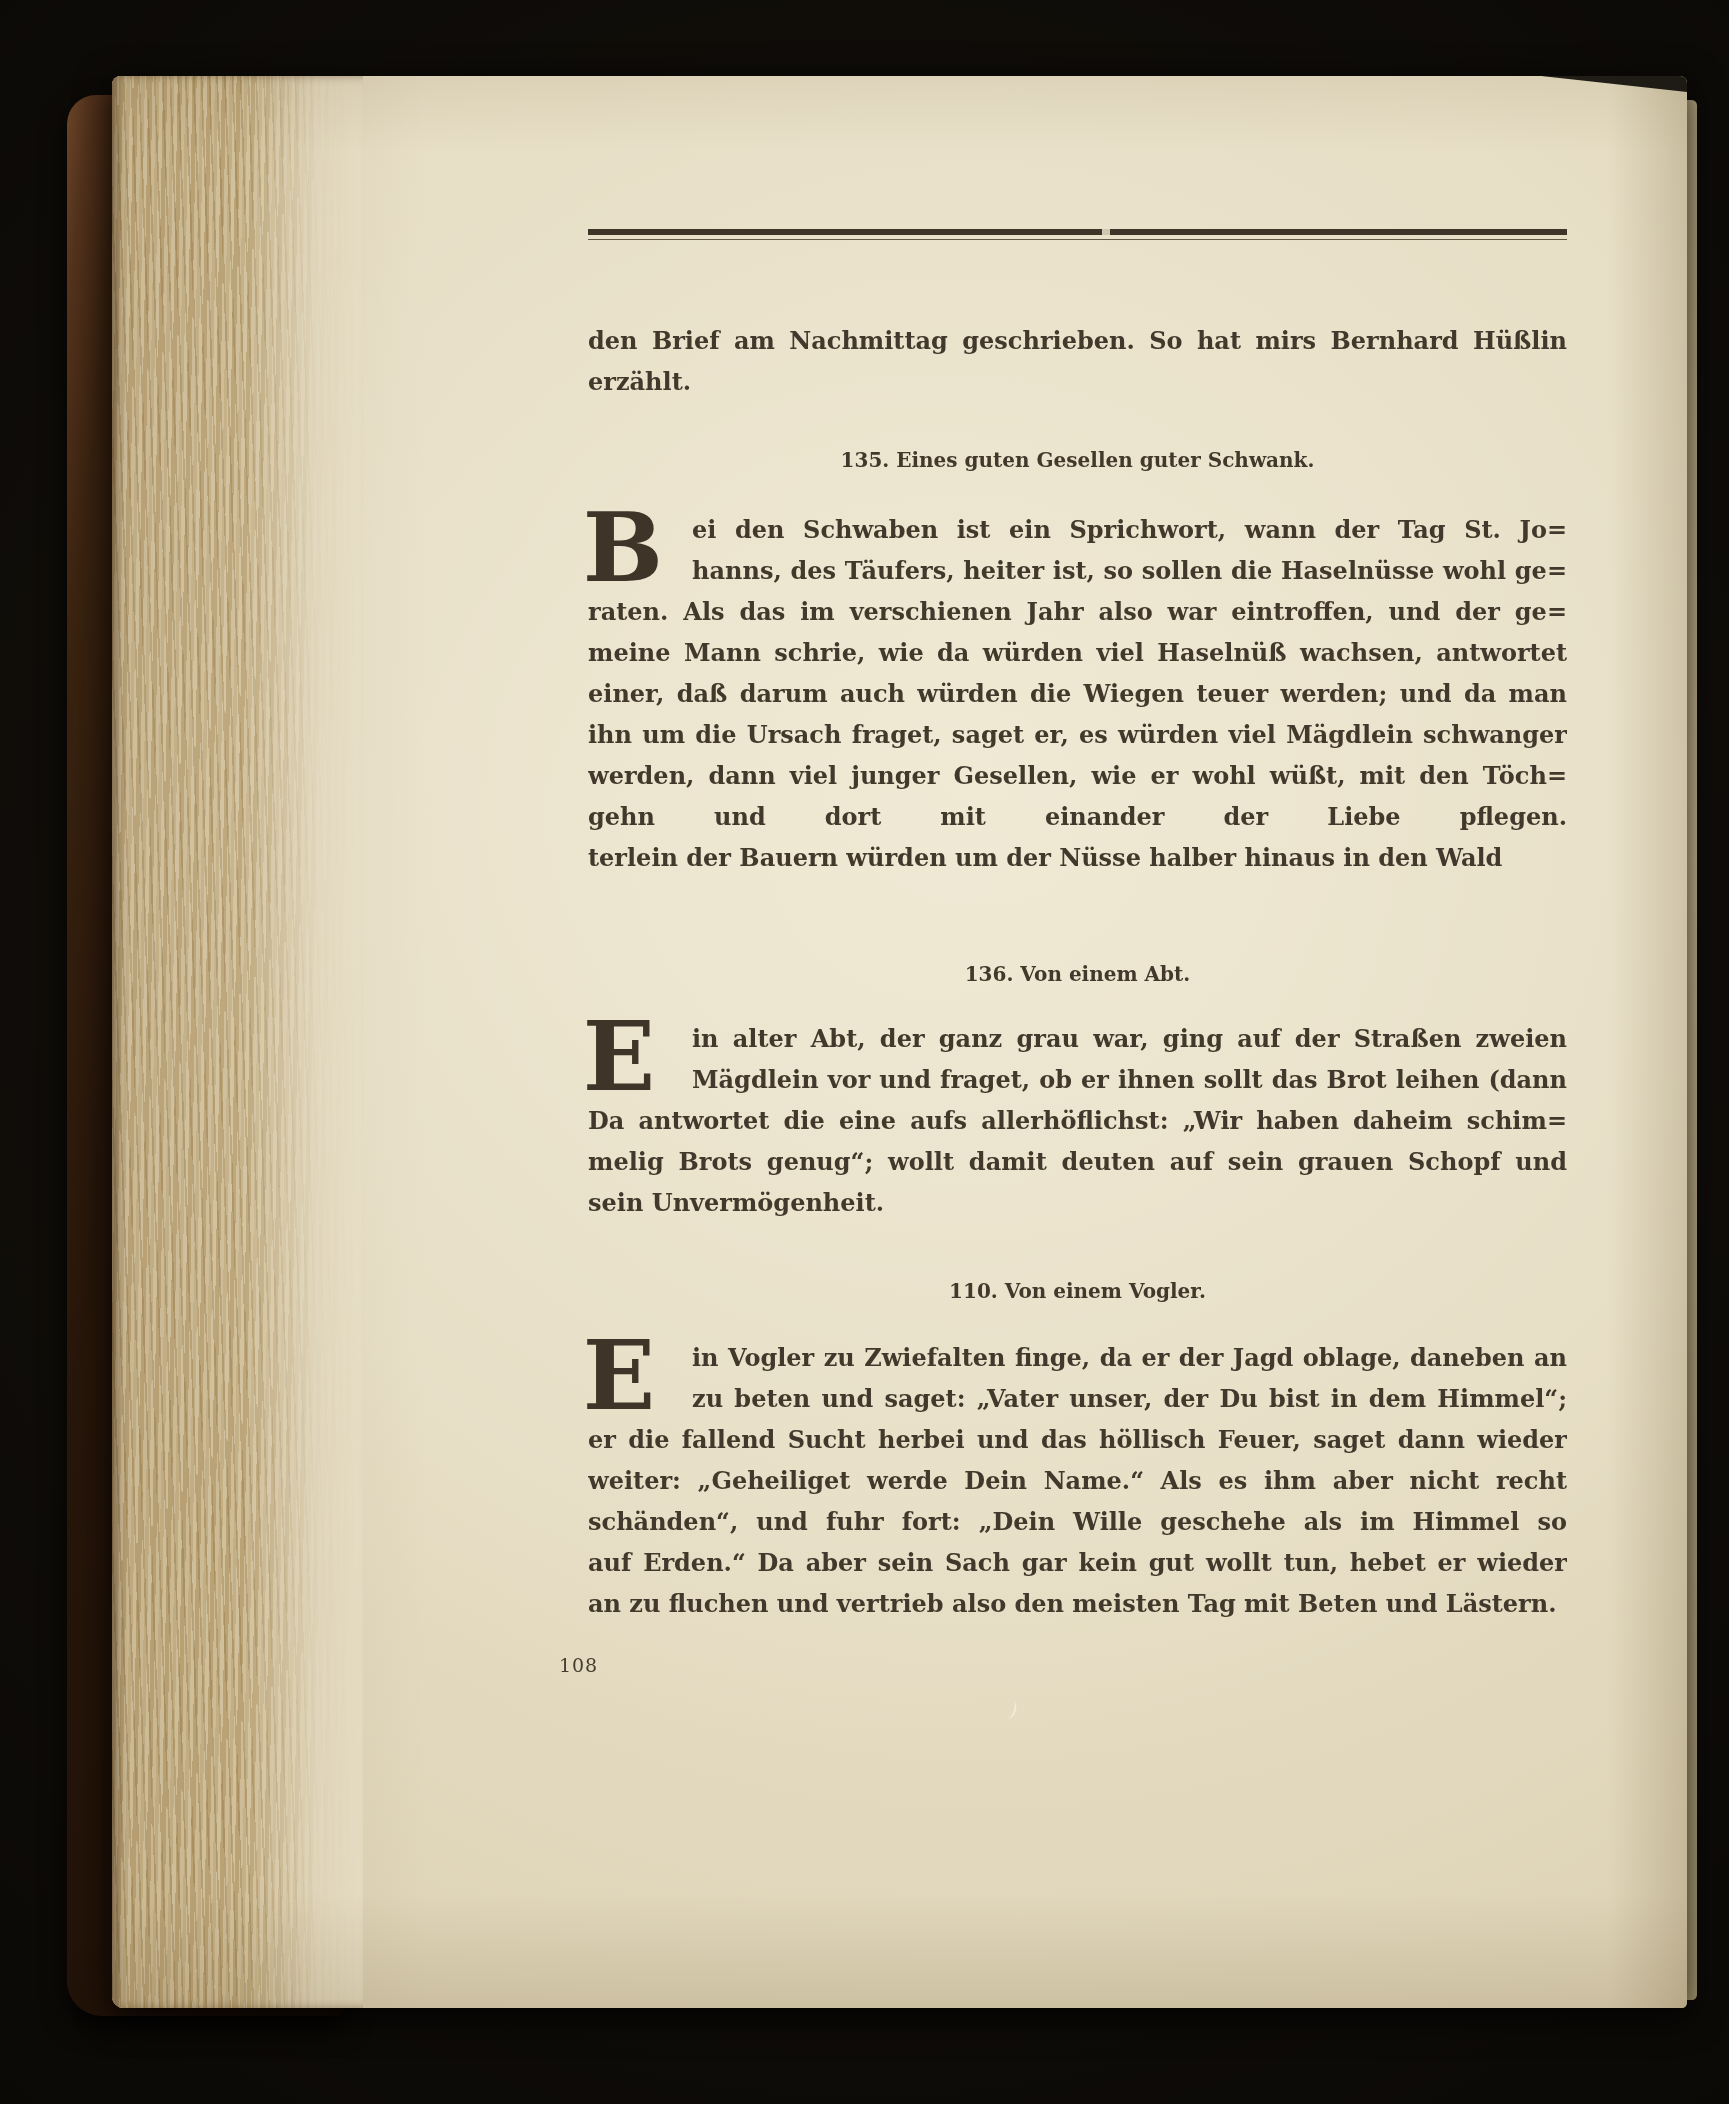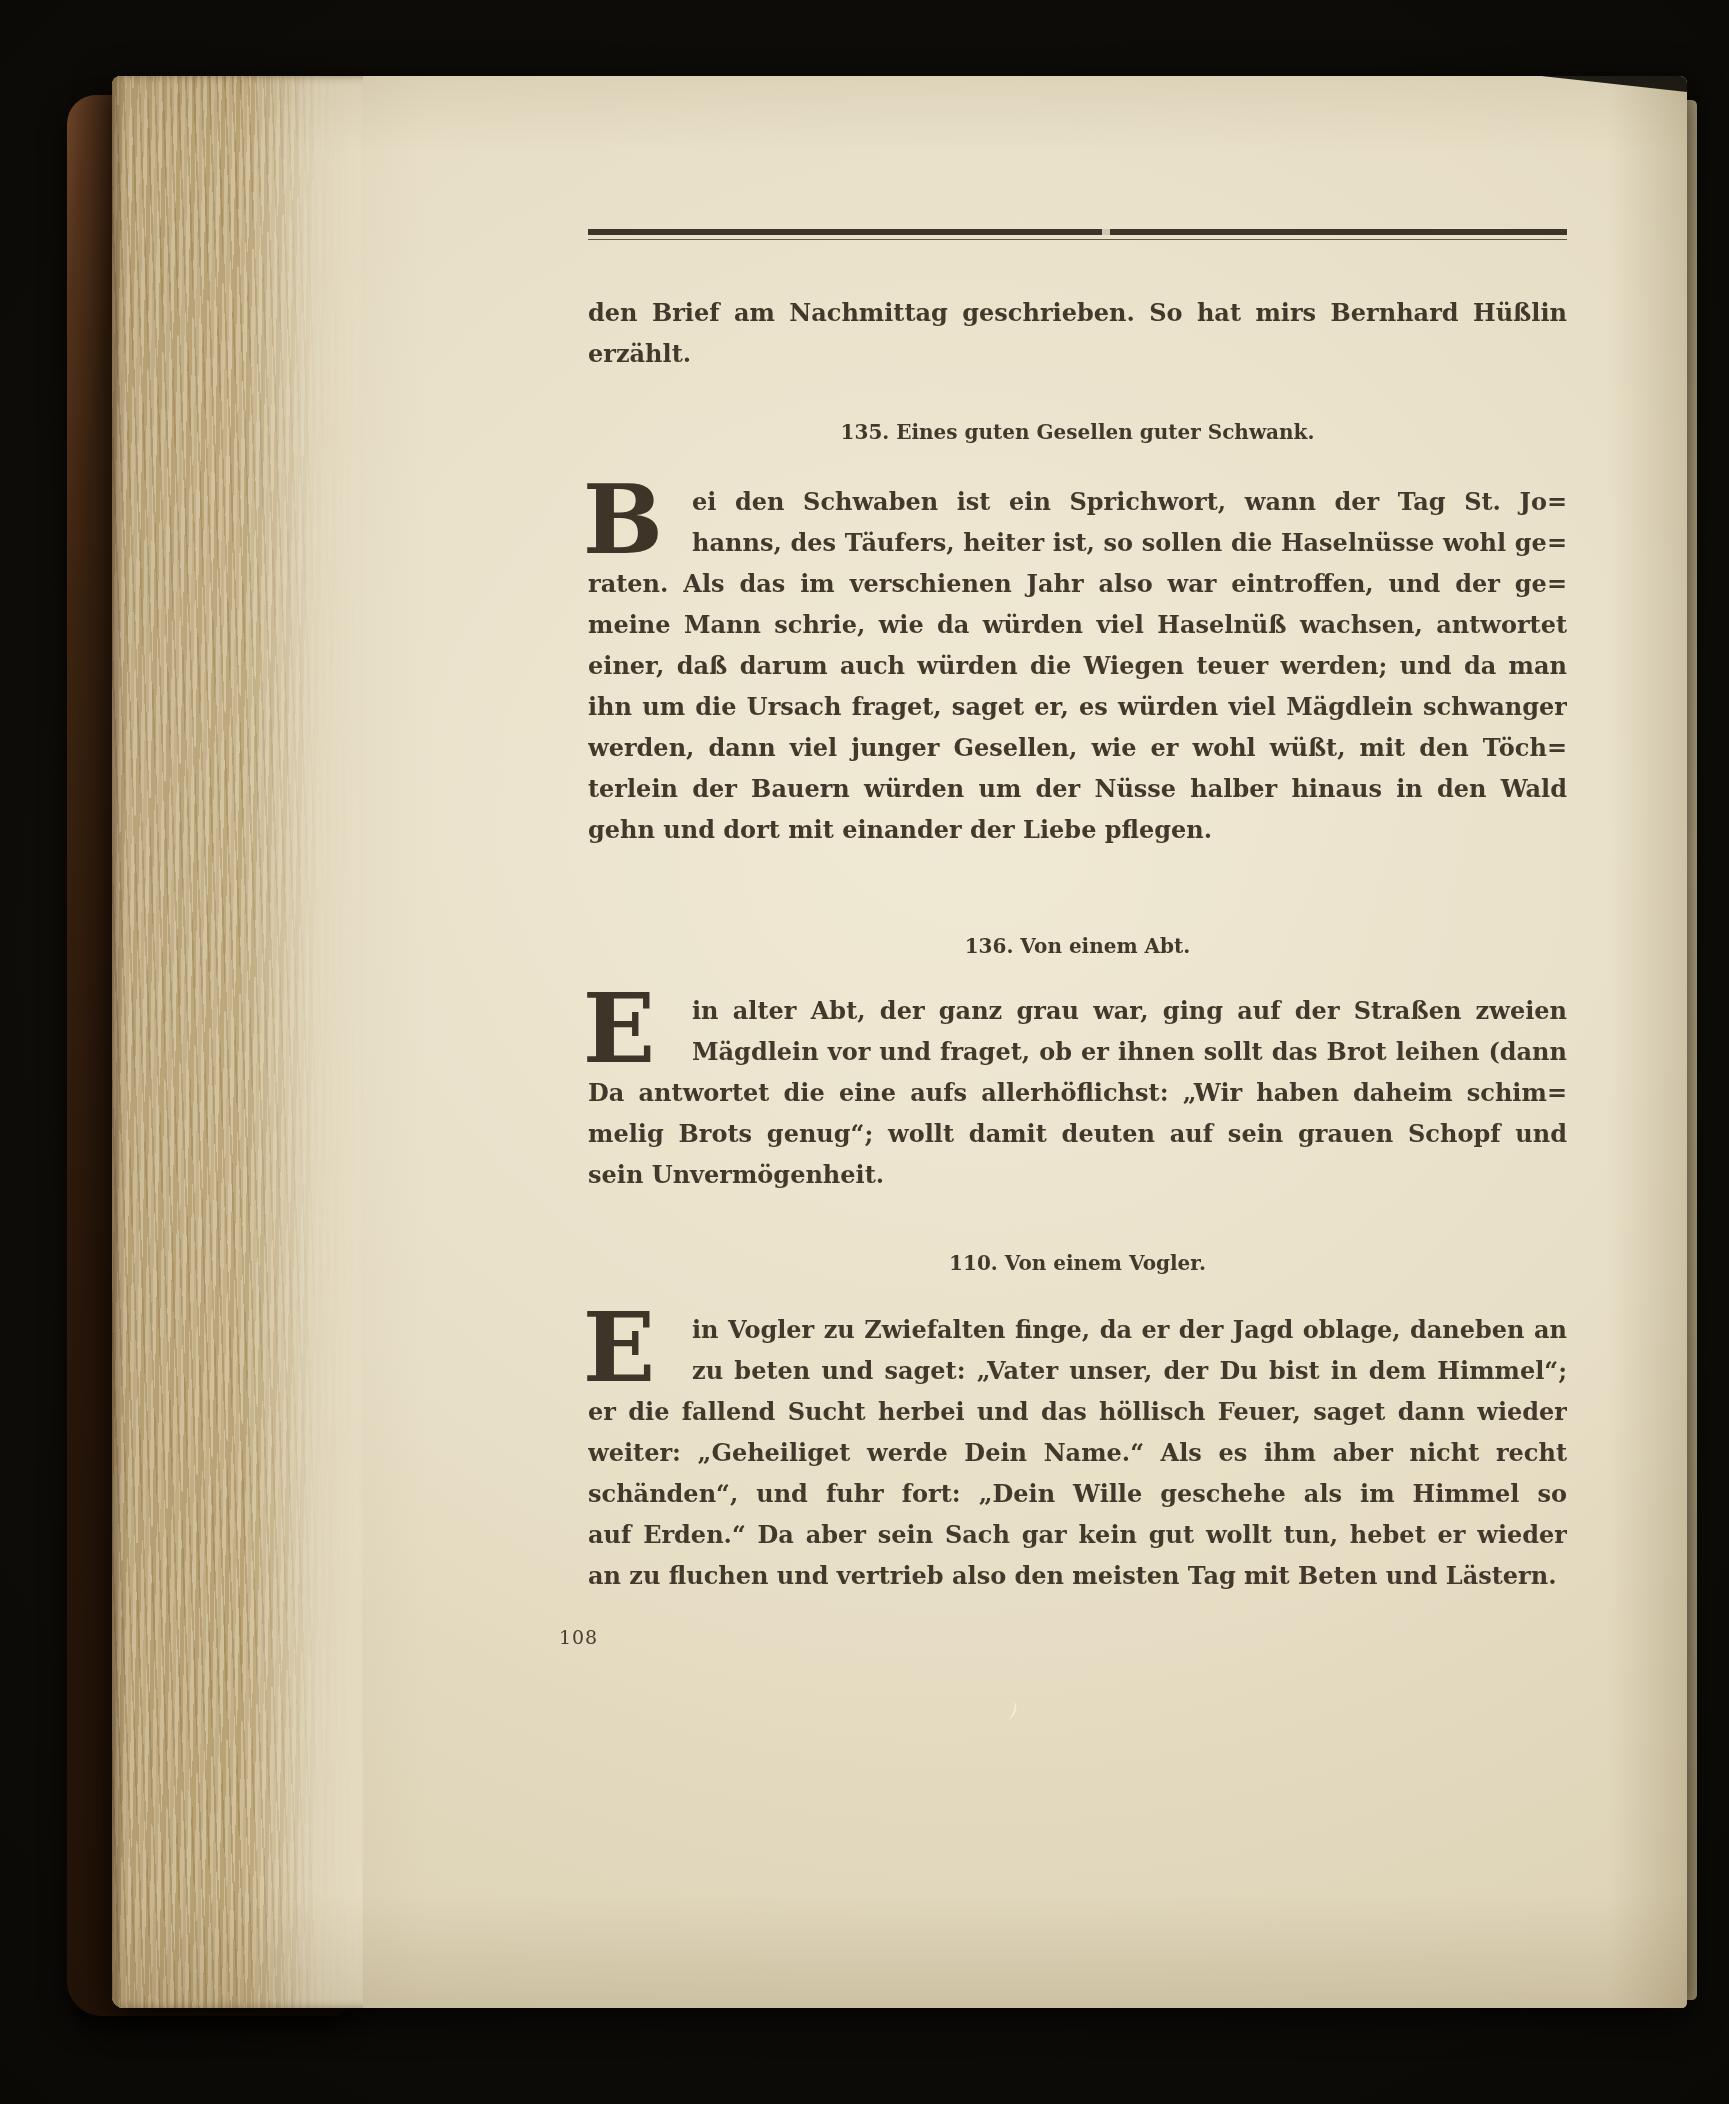--- a/index.html
+++ b/index.html
@@ -102,41 +102,41 @@
       <div class="corner-wedge"></div>
       <div class="paper-flaw"></div>
 
       <div class="content">
 
         <div class="rule">
           <div class="bar"></div>
           <div class="thin"></div>
         </div>
 
-        <div class="para" style="margin-top:52px">
+        <div class="para" style="margin-top:80px">
           <div class="lines">
               <div>den Brief am Nachmittag geschrieben. So hat mirs Bernhard Hüßlin</div>
               <div>erzählt.</div>
             </div>
         </div>
 
         <div class="heading" style="margin-top:38px">135. Eines guten Gesellen guter Schwank.</div>
 
         <div class="para dc" style="margin-top:29px">
           <span class="cap">B</span>
           <div class="lines">
               <div>ei den Schwaben ist ein Sprichwort, wann der Tag St. Jo=</div>
               <div>hanns, des Täufers, heiter ist, so sollen die Haselnüsse wohl ge=</div>
               <div>raten. Als das im verschienen Jahr also war eintroffen, und der ge=</div>
               <div>meine Mann schrie, wie da würden viel Haselnüß wachsen, antwortet</div>
               <div>einer, daß darum auch würden die Wiegen teuer werden; und da man</div>
               <div>ihn um die Ursach fraget, saget er, es würden viel Mägdlein schwanger</div>
               <div>werden, dann viel junger Gesellen, wie er wohl wüßt, mit den Töch=</div>
+              <div>gehn und dort mit einander der Liebe pflegen.</div>
               <div>terlein der Bauern würden um der Nüsse halber hinaus in den Wald</div>
-              <div>gehn und dort mit einander der Liebe pflegen.</div>
             </div>
         </div>
 
         <div class="heading" style="margin-top:76px">136. Von einem Abt.</div>
 
         <div class="para dc" style="margin-top:24px">
           <span class="cap">E</span>
           <div class="lines">
               <div>in alter Abt, der ganz grau war, ging auf der Straßen zweien</div>
               <div>Mägdlein vor und fraget, ob er ihnen sollt das Brot leihen (dann</div>

